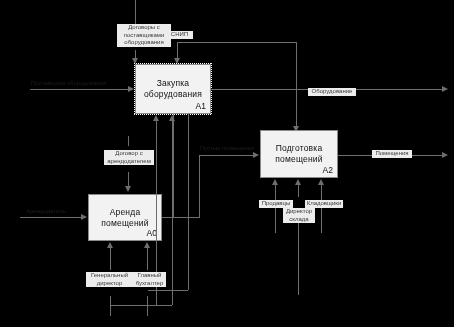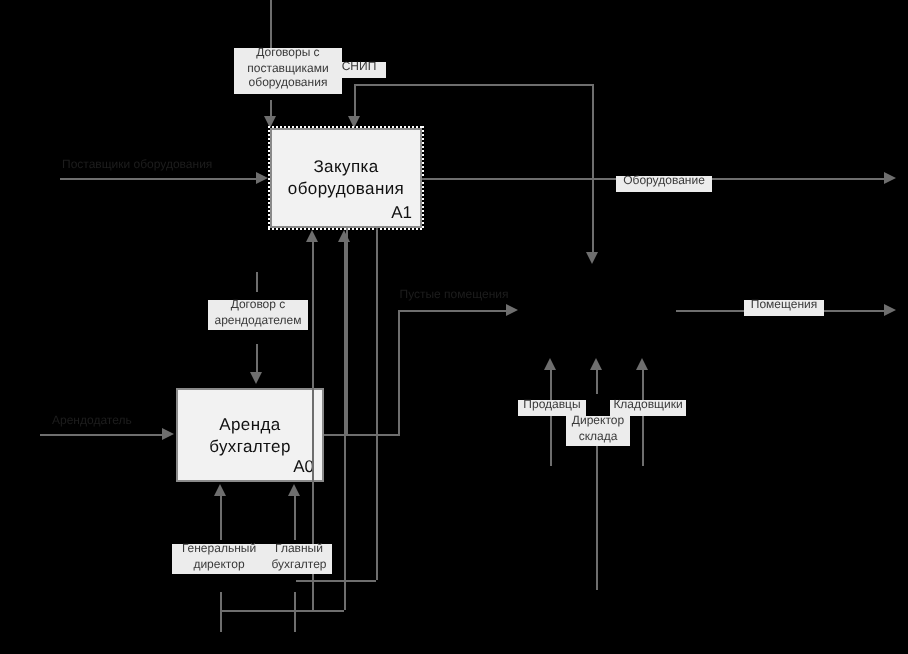--- a/index.html
+++ b/index.html
@@ -66,30 +66,35 @@
 оборудования</div>
     <div class="code">A1</div>
   </div>
 
   <div class="ln lnh" style="left:30px;top:89px;width:99px;"></div>
   <div class="arr arr-r" style="left:128px;top:85.5px;"></div>
 
   <div class="ln lnh" style="left:211px;top:89px;width:232px;"></div>
   <div class="arr arr-r" style="left:442px;top:85.5px;"></div>
 
+  <div class="box" style="left:260px;top:130px;width:78px;height:48px;">
+    <div class="title">Подготовка
+помещений</div>
+    <div class="code">A2</div>
+  </div>
 
   <div class="ln lnh" style="left:199px;top:155px;width:55px;"></div>
   <div class="arr arr-r" style="left:253px;top:151.5px;"></div>
 
   <div class="ln lnh" style="left:338px;top:155px;width:105px;"></div>
   <div class="arr arr-r" style="left:442px;top:151.5px;"></div>
 
   <div class="box" style="left:88px;top:194px;width:74px;height:47px;">
     <div class="title">Аренда
-бухгалтер</div>
+помещений</div>
     <div class="code">A0</div>
   </div>
 
   <div class="ln lnh" style="left:20px;top:217px;width:62px;"></div>
   <div class="arr arr-r" style="left:81px;top:213.5px;"></div>
 
   <div class="ln lnv" style="left:128px;top:136px;height:10px;"></div>
   <div class="ln lnv" style="left:128px;top:172px;height:16px;"></div>
   <div class="arr arr-d" style="left:124.5px;top:186px;"></div>
 

